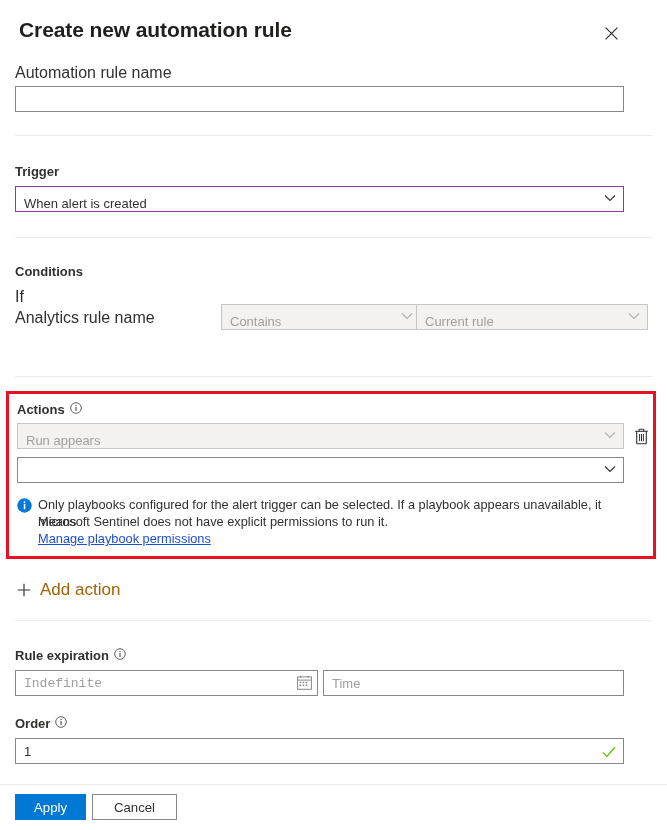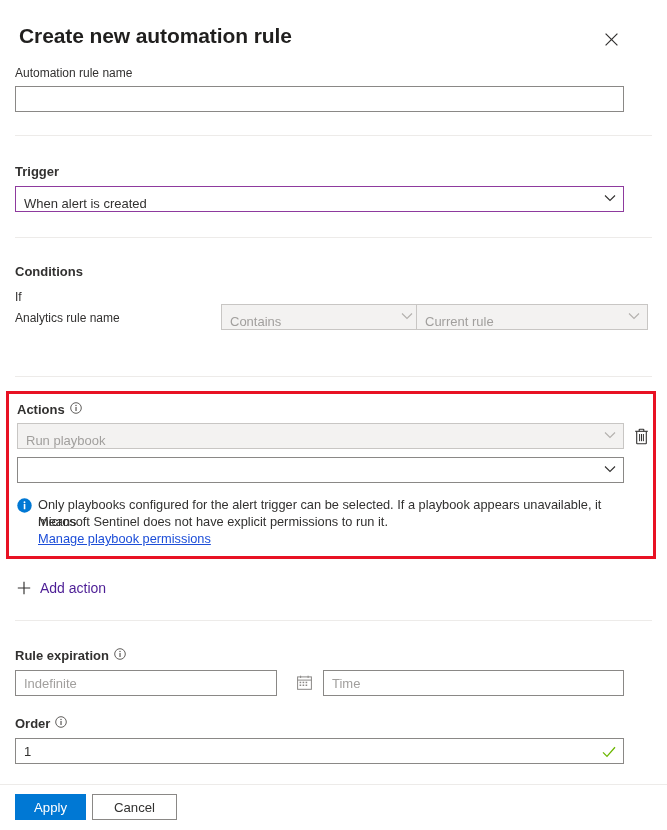--- a/index.html
+++ b/index.html
@@ -8,21 +8,21 @@
     width: 667px; height: 830px;
     background: #ffffff;
     font-family: "Liberation Sans", sans-serif;
     color: #323130;
     overflow: hidden;
   }
   .page { position: relative; width: 667px; height: 830px; background:#fff; }
 
   
   .header {
-    position: absolute; left: 0; top: 14px; width: 634px; height: 56px;
+    position: absolute; left: 0; top: 8px; width: 634px; height: 56px;
   }
   .page-title {
     position: absolute; left: 19px; top: 10px;
     font-size: 21px; font-weight: 600; letter-spacing: -0.1px;
     color: #201f1e; white-space: nowrap;
   }
   .close-btn {
     position: absolute; right: 8px; top: 10px;
     width: 30px; height: 30px; cursor: pointer;
     display: flex; align-items: center; justify-content: center;
@@ -31,21 +31,21 @@
   .close-btn svg { display:block; }
 
   
   .divider {
     position: absolute; left: 15px; width: 637px; height: 1px;
     background: #edebe9;
   }
 
   
   .field-label {
-    position: absolute; font-size: 12px; color: #323130;
+    position: absolute; font-size: 16px; color: #323130;
     white-space: nowrap; line-height: 16px;
   }
   .section-label {
     position: absolute; font-size: 13px; font-weight: 600; color: #323130;
     white-space: nowrap; line-height: 18px;
   }
   .txt {
     position: absolute; background:#fff; border: 1px solid #8a8886;
     height: 26px; font-size: 13px; color:#323130;
     padding: 0 8px; font-family: "Liberation Sans", sans-serif;
@@ -92,21 +92,21 @@
     width: 580px;
   }
   .msg-link {
     position: absolute; font-size: 12.8px; color:#1d4ed8;
     text-decoration: underline; cursor: pointer; line-height: 17px;
   }
 
   
   .add-action {
     position: absolute; display:flex; align-items:center; cursor:pointer;
-    font-size: 14px; color:#4c1d95;
+    font-size: 17px; color:#a16207;
   }
   .add-action .plus {
     width: 16px; height:16px; margin-right: 8px; display:flex;
     align-items:center; justify-content:center;
   }
 
   
   .check-ok { position:absolute; }
   .cal-ico  { position:absolute; }
 
@@ -180,21 +180,21 @@
 
   <div class="section-label" style="left:17px; top:401px;">
     <span>Actions</span><span class="info-o"><svg width="12" height="12" viewBox="0 0 12 12">
           <circle cx="6" cy="6" r="5.3" fill="none" stroke="#605e5c" stroke-width="1"></circle>
           <circle cx="6" cy="3.4" r="0.72" fill="#605e5c"></circle>
           <rect x="5.4" y="4.9" width="1.25" height="4.1" fill="#605e5c"></rect>
         </svg></span>
   </div>
 
   <div class="combo disabled" style="left:17px; top:423px; width:607px;">
-    <span class="cv">Run playbook</span>
+    <span class="cv">Run appears</span>
     <span class="chev">
       <svg width="12" height="8" viewBox="0 0 12 8">
           <polyline points="1,1.5 6,6.5 11,1.5" fill="none" stroke="#b3b0ad" stroke-width="1.1"></polyline>
         </svg>
     </span>
   </div>
 
   <div style="position:absolute; left:629px; top:424px; width:24px; height:24px; display:flex; align-items:center; justify-content:center; cursor:pointer;">
     <svg width="15" height="17" viewBox="0 0 15 17">
       <path d="M1.2 3.3 H13.8" stroke="#323130" stroke-width="1.1" fill="none"></path>
@@ -237,21 +237,21 @@
   <div class="divider" style="top:620px;"></div>
 
   <div class="section-label" style="left:15px; top:647px;">
     <span>Rule expiration</span><span class="info-o"><svg width="12" height="12" viewBox="0 0 12 12">
           <circle cx="6" cy="6" r="5.3" fill="none" stroke="#605e5c" stroke-width="1"></circle>
           <circle cx="6" cy="3.4" r="0.72" fill="#605e5c"></circle>
           <rect x="5.4" y="4.9" width="1.25" height="4.1" fill="#605e5c"></rect>
         </svg></span>
   </div>
 
-  <input class="txt" style="left: 15px; top: 670px; width: 262px; " placeholder="Indefinite">
+  <input class="txt" style="left: 15px; top: 670px; width: 303px;  font-family: Liberation Mono, monospace;" placeholder="Indefinite">
   <div class="cal-ico" style="left:297px; top:675px;">
     <svg width="15" height="15" viewBox="0 0 15 15">
       <rect x="0.6" y="1.9" width="13.8" height="12.4" fill="none" stroke="#8a8886" stroke-width="1"></rect>
       <path d="M0.6 5.1 H14.4" stroke="#8a8886" stroke-width="1"></path>
       <path d="M3.6 0.7 V3.0 M11.1 0.7 V3.0" stroke="#8a8886" stroke-width="1"></path>
       <rect x="2.6" y="6.7" width="1.6" height="1.5" fill="#8a8886"></rect>
       <rect x="5.6" y="6.7" width="1.6" height="1.5" fill="#8a8886"></rect>
       <rect x="8.6" y="6.7" width="1.6" height="1.5" fill="#8a8886"></rect>
       <rect x="2.6" y="9.5" width="1.6" height="1.5" fill="#8a8886"></rect>
       <rect x="5.6" y="9.5" width="1.6" height="1.5" fill="#8a8886"></rect>

